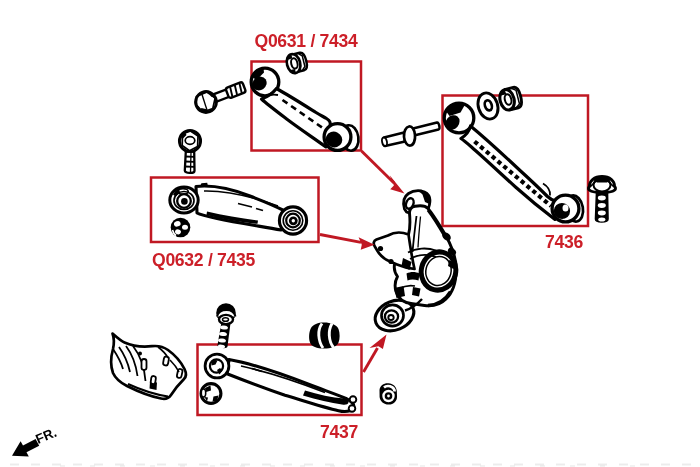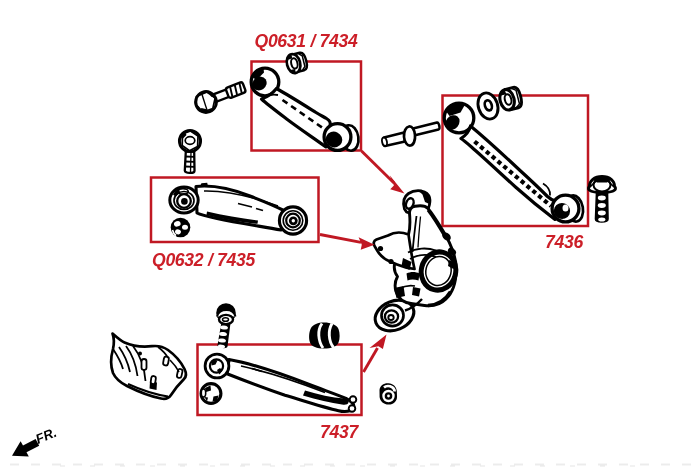--- a/index.html
+++ b/index.html
@@ -1,17 +1,17 @@
 <!DOCTYPE html>
 <html><head>
 <meta charset="utf-8">
 <style>
   html,body{margin:0;padding:0;background:#fff;}
   #c{position:relative;width:700px;height:467px;background:#fff;overflow:hidden;
-     font-family:"Liberation Sans", sans-serif;font-style:italic;}
+     font-family:"Liberation Sans", sans-serif;}
   svg{position:absolute;left:0;top:0;}
   .lbl{font-family:"Liberation Sans", sans-serif;font-weight:bold;font-size:17.6px;
        fill:#cc1f28;letter-spacing:-0.3px;}
 </style>
 </head>
 <body>
 <div id="c">
 <svg width="700" height="467" viewBox="0 0 700 467">
 
   <g id="redboxes" fill="none" stroke="#c01823" stroke-width="2.5">

